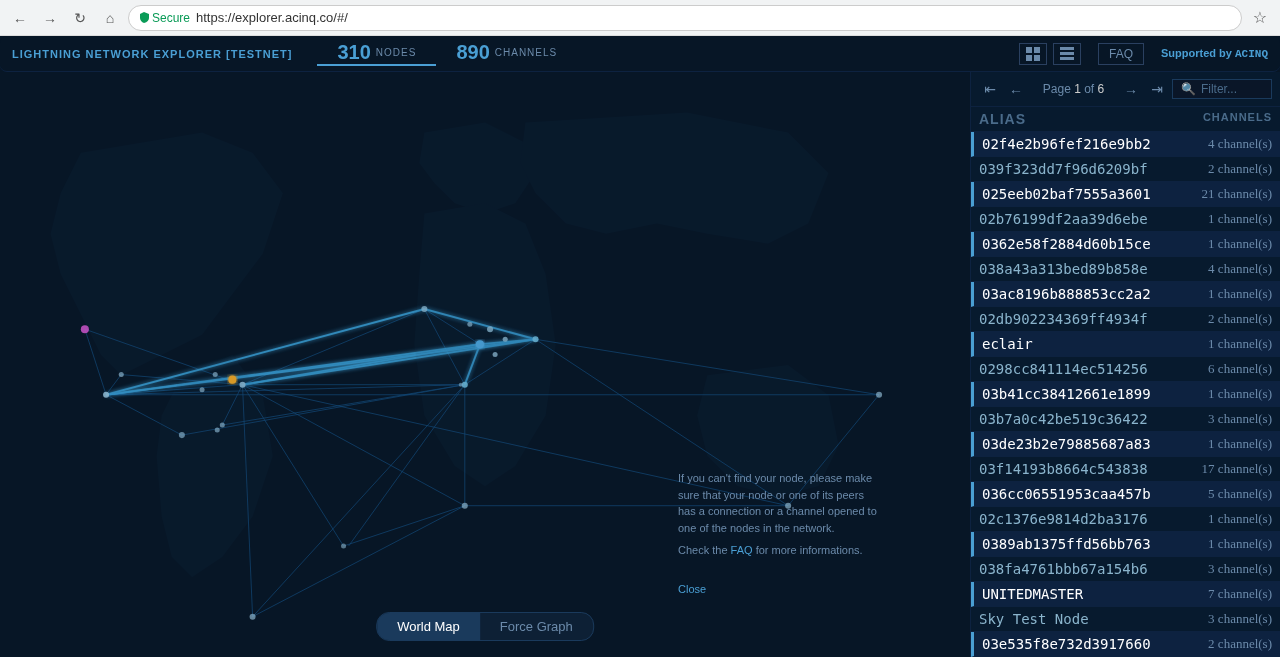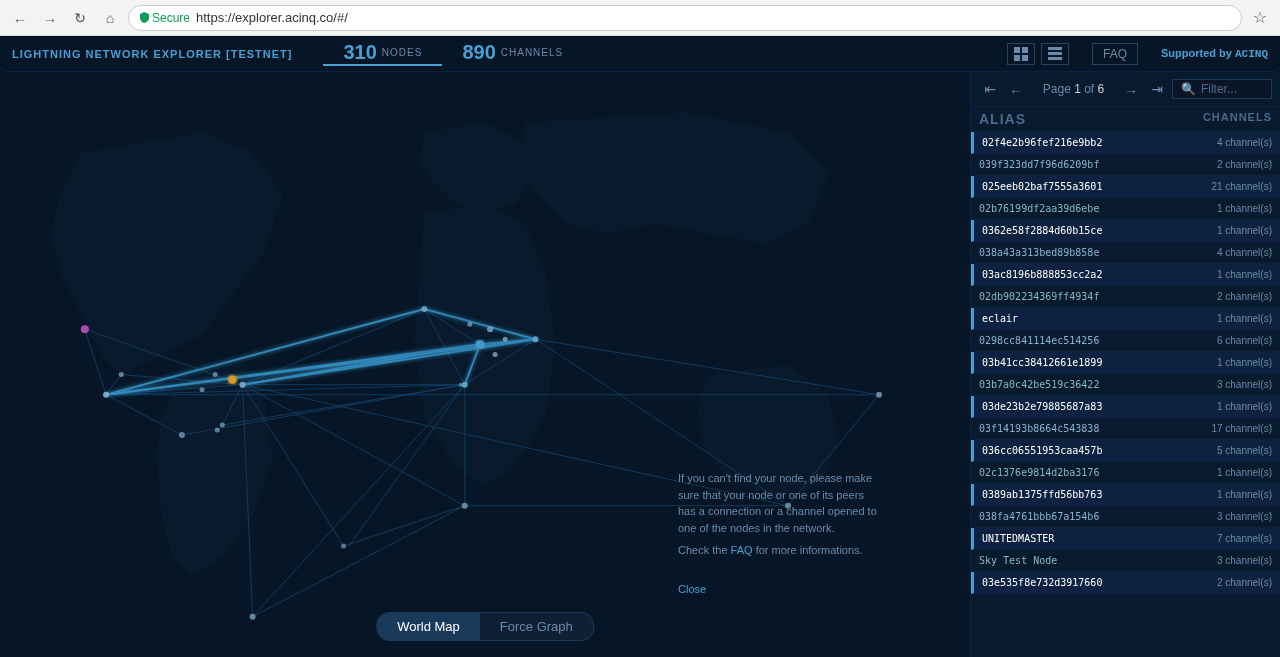--- a/index.html
+++ b/index.html
@@ -52,21 +52,21 @@
     
     .app { display: flex; flex-direction: column; height: calc(657px - 36px); background: #071626; }
 
     
     .top-bar {
       background: #071626;
       height: 36px;
       display: flex;
       align-items: center;
       padding: 0 12px;
-      gap: 11px;
+      gap: 5px;
       border-bottom: 1px solid #0d2240;
       border-radius: 7px;
     }
     .app-title {
       color: #4a9fd4;
       font-size: 11px;
       font-weight: bold;
       letter-spacing: 1px;
       text-transform: uppercase;
       margin-right: 20px;
@@ -293,31 +293,32 @@
       border-bottom: 1px solid #0d2240;
       cursor: pointer;
       min-height: 22px;
     }
     .node-row.selected { background: #0d2240; border-left: 3px solid #4a9fd4; }
     .node-row.selected .node-alias { color: #fff; }
 
     .node-alias {
       flex: 1;
       color: #8ab4cc;
-      font-size: 10px;
+      font-size: 14px;
       font-family: monospace;
       white-space: nowrap;
       overflow: hidden;
       text-overflow: ellipsis;
     }
     .node-channels {
       color: #6b8aaa;
-      font-size: 10px;
+      font-size: 13px;
       text-align: right;
       white-space: nowrap;
+      font-family: Liberation Serif, serif;
     }
 
     
     .graph-svg {
       width: 100%;
       height: 100%;
     }
   </style>
 </head>
 <body>

